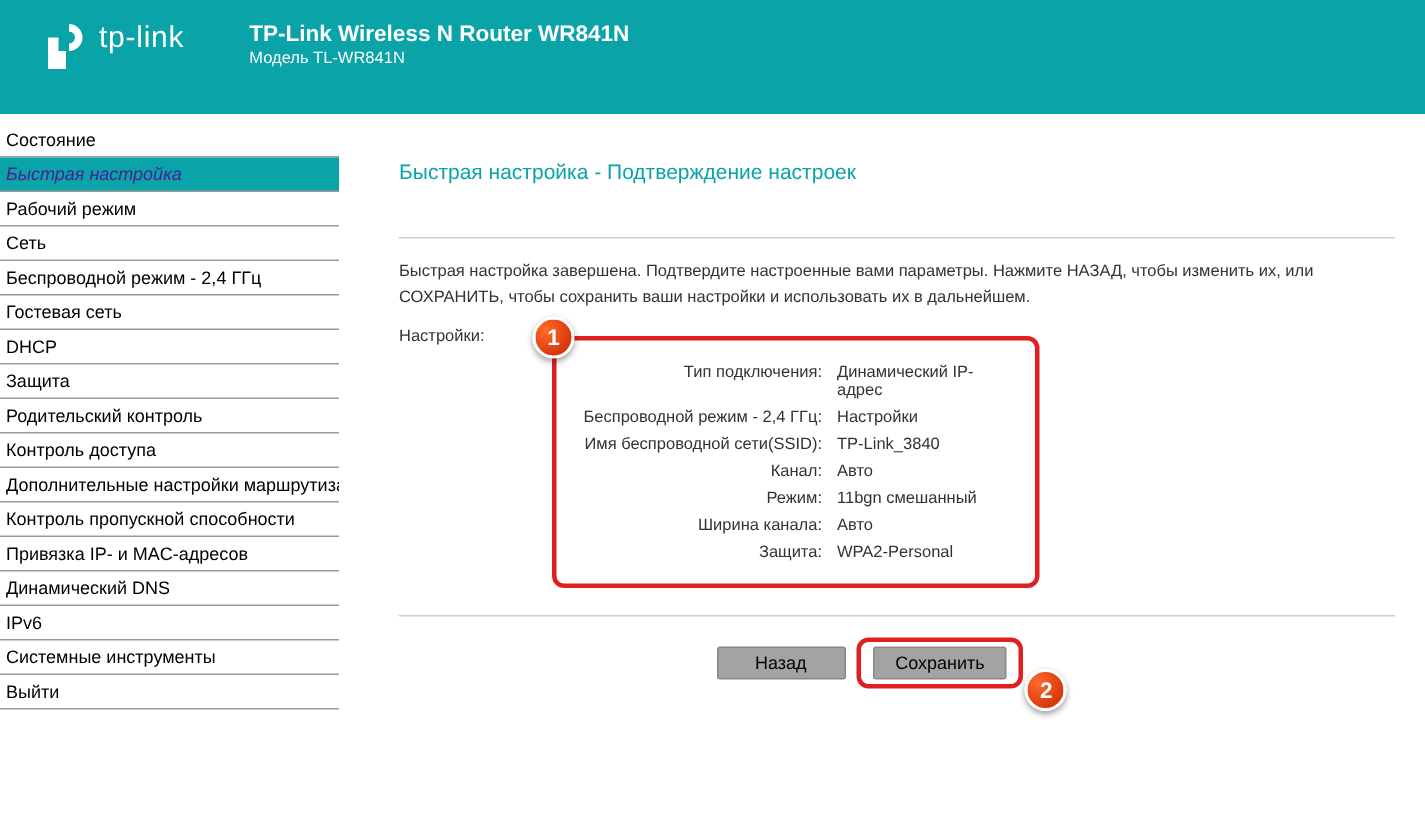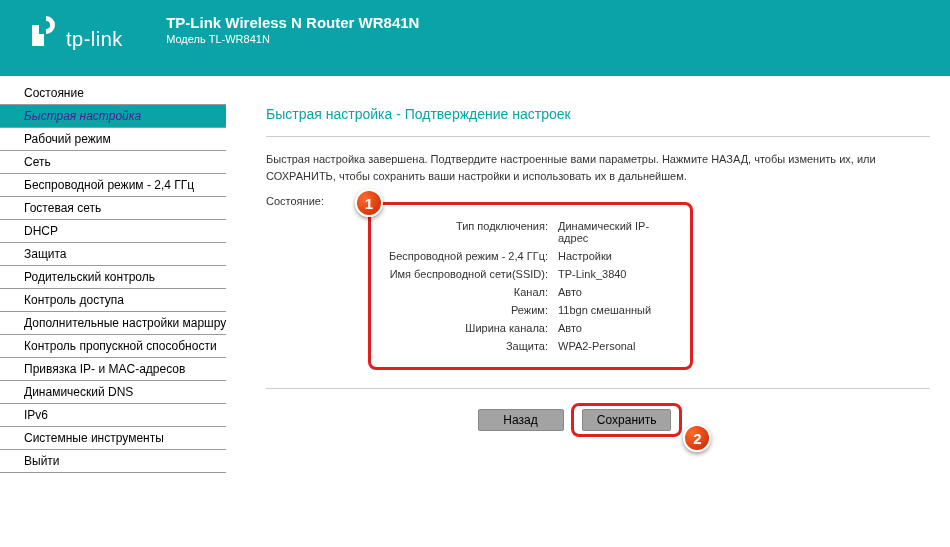--- a/index.html
+++ b/index.html
@@ -2,35 +2,35 @@
 <html><head>
 <meta charset="utf-8">
 <style>
 * { margin: 0; padding: 0; box-sizing: border-box; }
 body { font-family: Arial, sans-serif; font-size: 12px; background: #fff; width: 950px; height: 547px; overflow: hidden; }
 
 .page-wrapper { background: #fff; height: 547px; }
 
 .header { background: #09a3a8; height: 76px; padding: 14px 0 0 30px; color: #fff; }
 .logo-area { display: inline-block; vertical-align: top; }
-.logo { display: flex; align-items: flex-end; gap: 6px; }
+.logo { display: flex; align-items: flex-start; gap: 6px; }
 .logo-mark { display: inline-block; }
 .logo-text { font-size: 20px; font-weight: 500; letter-spacing: 0.5px; }
 .title-block { display: inline-block; margin-left: 40px; vertical-align: top; }
 .product { font-size: 15px; font-weight: bold; }
 .model { font-size: 11px; margin-top: 2px; }
 
 .body-area { display: flex; height: calc(547px - 76px); }
 
 .sidebar { width: 226px; background: #fff; border-right: none; padding-top: 6px; }
-.nav-item { display: block; padding: 4px 24px; font-size: 12px; color: #000; border-bottom: 1px solid #999; cursor: pointer; text-align: left; white-space: nowrap; overflow: hidden; }
+.nav-item { display: block; padding: 4px 4px; font-size: 12px; color: #000; border-bottom: 1px solid #999; cursor: pointer; text-align: left; white-space: nowrap; overflow: hidden; }
 .nav-item.active { background: #09a3a8; color: #4c1d95; font-style: italic; }
 
 .main { flex: 1; padding: 30px 20px 0 40px; position: relative; }
-.page-title { color: #09a3a8; font-size: 14px; font-weight: normal; margin-bottom: 14px; }
+.page-title { color: #09a3a8; font-size: 14px; font-weight: normal; margin-bottom: 36px; }
 .divider { border: none; border-top: 1px solid #ccc; margin-bottom: 14px; }
 
 .intro { color: #333; font-size: 11px; line-height: 1.5; margin-bottom: 10px; width: 620px; }
 .settings-label { color: #333; font-size: 11px; display: inline-block; }
 
 .settings-box { position: relative; width: 325px; margin-left: 102px; margin-top: -6px; padding: 12px 12px; border: 3px solid #e02020; border-radius: 8px; }
 .row { display: flex; padding: 3px 0; font-size: 11px; color: #333; }
 .row .k { width: 175px; text-align: right; padding-right: 10px; }
 .row .v { flex: 1; text-align: left; }
 
@@ -86,21 +86,21 @@
         <div class="nav-item">IPv6</div>
         <div class="nav-item">Системные инструменты</div>
         <div class="nav-item">Выйти</div>
       </div>
 
     <div class="main">
       <div class="page-title">Быстрая настройка - Подтверждение настроек</div>
       <hr class="divider">
 
       <div class="intro">Быстрая настройка завершена. Подтвердите настроенные вами параметры. Нажмите НАЗАД, чтобы изменить их, или СОХРАНИТЬ, чтобы сохранить ваши настройки и использовать их в дальнейшем.</div>
-      <span class="settings-label">Состояние:</span>
+      <span class="settings-label">Настройки:</span>
 
       <div class="settings-box" id="settings-box">
         <div class="callout callout-1">1</div>
       <div class="row">
             <div class="k">Тип подключения:</div>
             <div class="v">Динамический IP-адрес</div>
           </div>
           <div class="row">
             <div class="k">Беспроводной режим - 2,4 ГГц:</div>
             <div class="v">Настройки</div>

